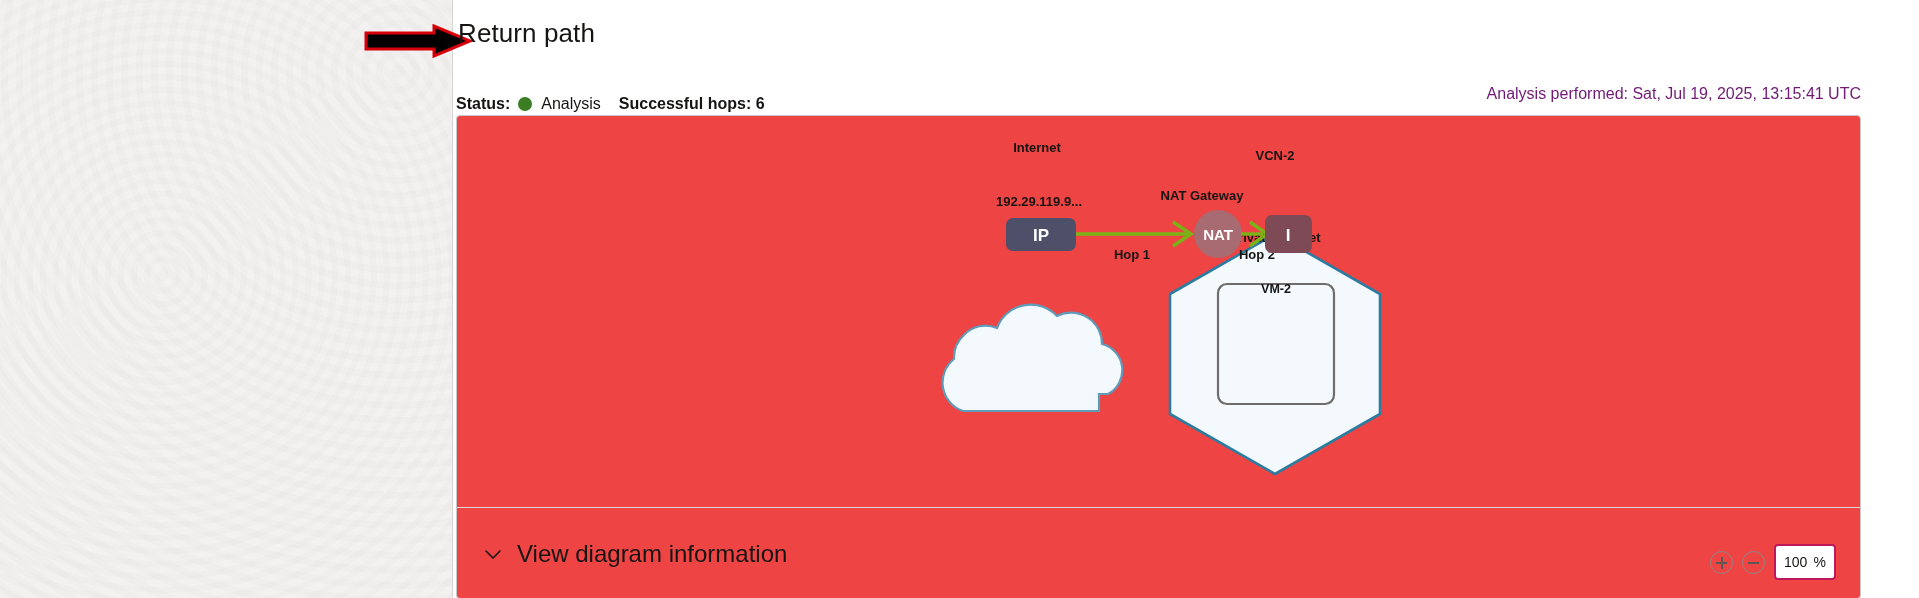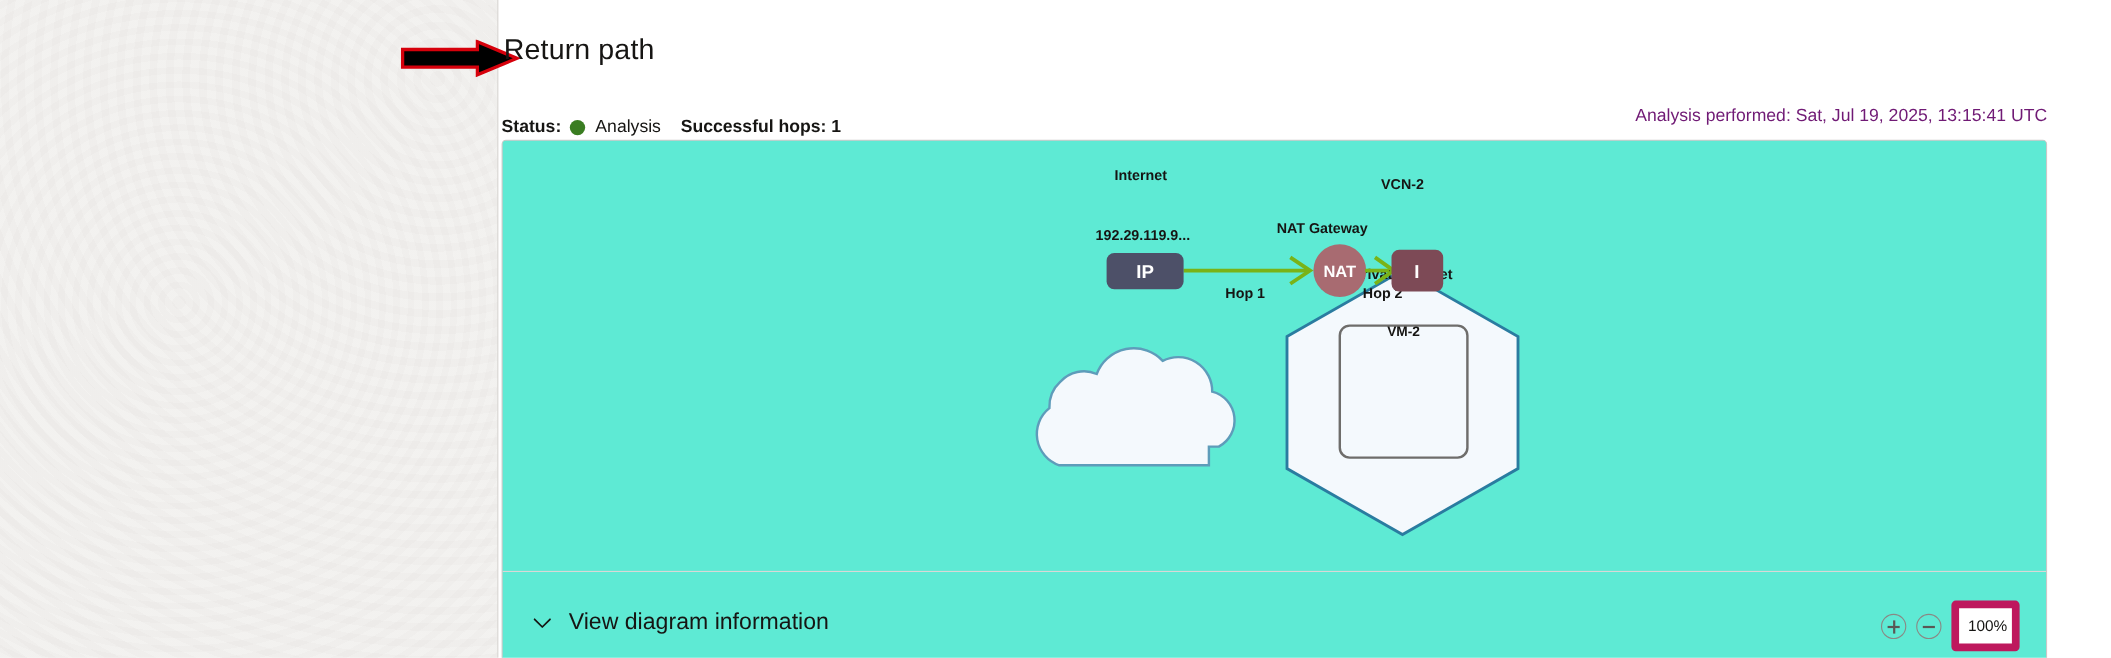--- a/index.html
+++ b/index.html
@@ -23,21 +23,21 @@
   .left-panel::after{
     content:"";
     position:absolute; inset:0;
     background-image:
       repeating-radial-gradient(circle at 88% 12%,
         #eeecea 0px, #eeecea 7px, #f3f2f0 7px, #f3f2f0 15px);
     opacity:.55;
   }
 
   
-  .content { position: absolute; left: 454px; top: 12px; width: 1465px; height: 473px; text-align: center; }
+  .content { position: absolute; left: 454px; top: 0; width: 1465px; height: 473px; text-align: center; }
   .red-arrow { position:absolute; left:-90px; top:24px; width: 110px; height: 34px; }
   .page-title {
     position:absolute; left: 4px; top: 18px;
     font-size: 26px; color: #161513; font-weight: 400; letter-spacing: .1px;
     white-space: nowrap;
   }
 
   
   .status-row {
     position: absolute; left: 2px; top: 75px; width: 1405px;
@@ -52,21 +52,21 @@
   }
   .status-value { font-weight: 400; margin-right: 18px; }
   .hops-label { font-weight: 700; }
   .analysis-time { font-size: 16px; color: #701a75; white-space: nowrap; }
 
   
   .card {
     position: absolute; left: 2px; top: 115px;
     width: 1405px; height: 484px;
     border: 1px solid #c9c8c6; border-radius: 4px;
-    background: #5eead4;
+    background: #ef4444;
   }
   .canvas { position:absolute; left:0; top:0; right:0; height: 391px; overflow:hidden; }
   .card-divider { position:absolute; left:0; right:0; top: 391px; height:1px; background:#d9d8d6; }
 
   
   .zoom-controls {
     position:absolute; right: 24px; bottom: 18px;
     display:flex; align-items:center; gap: 9px;
   }
   .zoom-btn {
@@ -74,32 +74,32 @@
     border: 1px solid #8a8884; background: transparent;
     position: relative; cursor: pointer; padding:0;
   }
   .zoom-btn::before, .zoom-btn::after{
     content:""; position:absolute; background:#5a5855;
   }
   .zoom-btn::before{ left:5px; top:10.5px; width:11px; height:1.6px; }
   .zoom-in::after{ left:10.2px; top:5px; width:1.6px; height:12px; }
   .zoom-out::after{ display:none; }
   .zoom-field {
-    width: 62px; height: 26px; border: 7px solid #be185d; border-radius: 4px;
+    width: 62px; height: 26px; border: 2px solid #be185d; border-radius: 4px;
     background:#fff; display:flex; align-items:center; justify-content:space-between;
     padding: 16px 8px; font-size: 14px; color:#161513;
   }
 
   
   .accordion {
     position:absolute; left:0; right:0; top: 392px; height: 92px;
     display:flex; align-items:center; padding-left: 26px; gap: 14px; cursor:pointer;
   }
   .chevron { width: 20px; height: 20px; flex:0 0 auto; }
-  .accordion-label { font-size: 21px; color: #161513; }
+  .accordion-label { font-size: 24px; color: #161513; }
 
   svg { display:block; }
   .dlabel { font: 700 13px "Liberation Sans", sans-serif; fill:#161513; }
   .dlabel-sm { font: 700 12.5px "Liberation Sans", sans-serif; fill:#161513; }
   .hoplabel { font: 700 13px "Liberation Sans", sans-serif; fill:#161513; }
   .boxtext { font: 700 17px "Liberation Sans", sans-serif; fill:#ffffff; }
   .nattext { font: 700 15px "Liberation Sans", sans-serif; fill:#ffffff; }
 </style>
 </head>
 <body>
@@ -114,21 +114,21 @@
       <path d="M2 9 H70 V2 L106 17 L70 32 V25 H2 Z" fill="#000000" stroke="#d6000b" stroke-width="3" stroke-linejoin="miter"></path>
     </svg>
 
     <div class="page-title">Return path</div>
 
     <div class="status-row">
       <div class="status-left">
         <span class="status-label">Status:</span>
         <span class="status-dot"></span>
         <span class="status-value">Analysis</span>
-        <span class="hops-label">Successful hops: 1</span>
+        <span class="hops-label">Successful hops: 6</span>
       </div>
       <div class="analysis-time">Analysis performed: Sat, Jul 19, 2025, 13:15:41 UTC</div>
     </div>
 
     <div class="card">
 
       <div class="canvas">
         <svg width="1403" height="391" viewBox="0 0 1403 391">
 
           <g>

